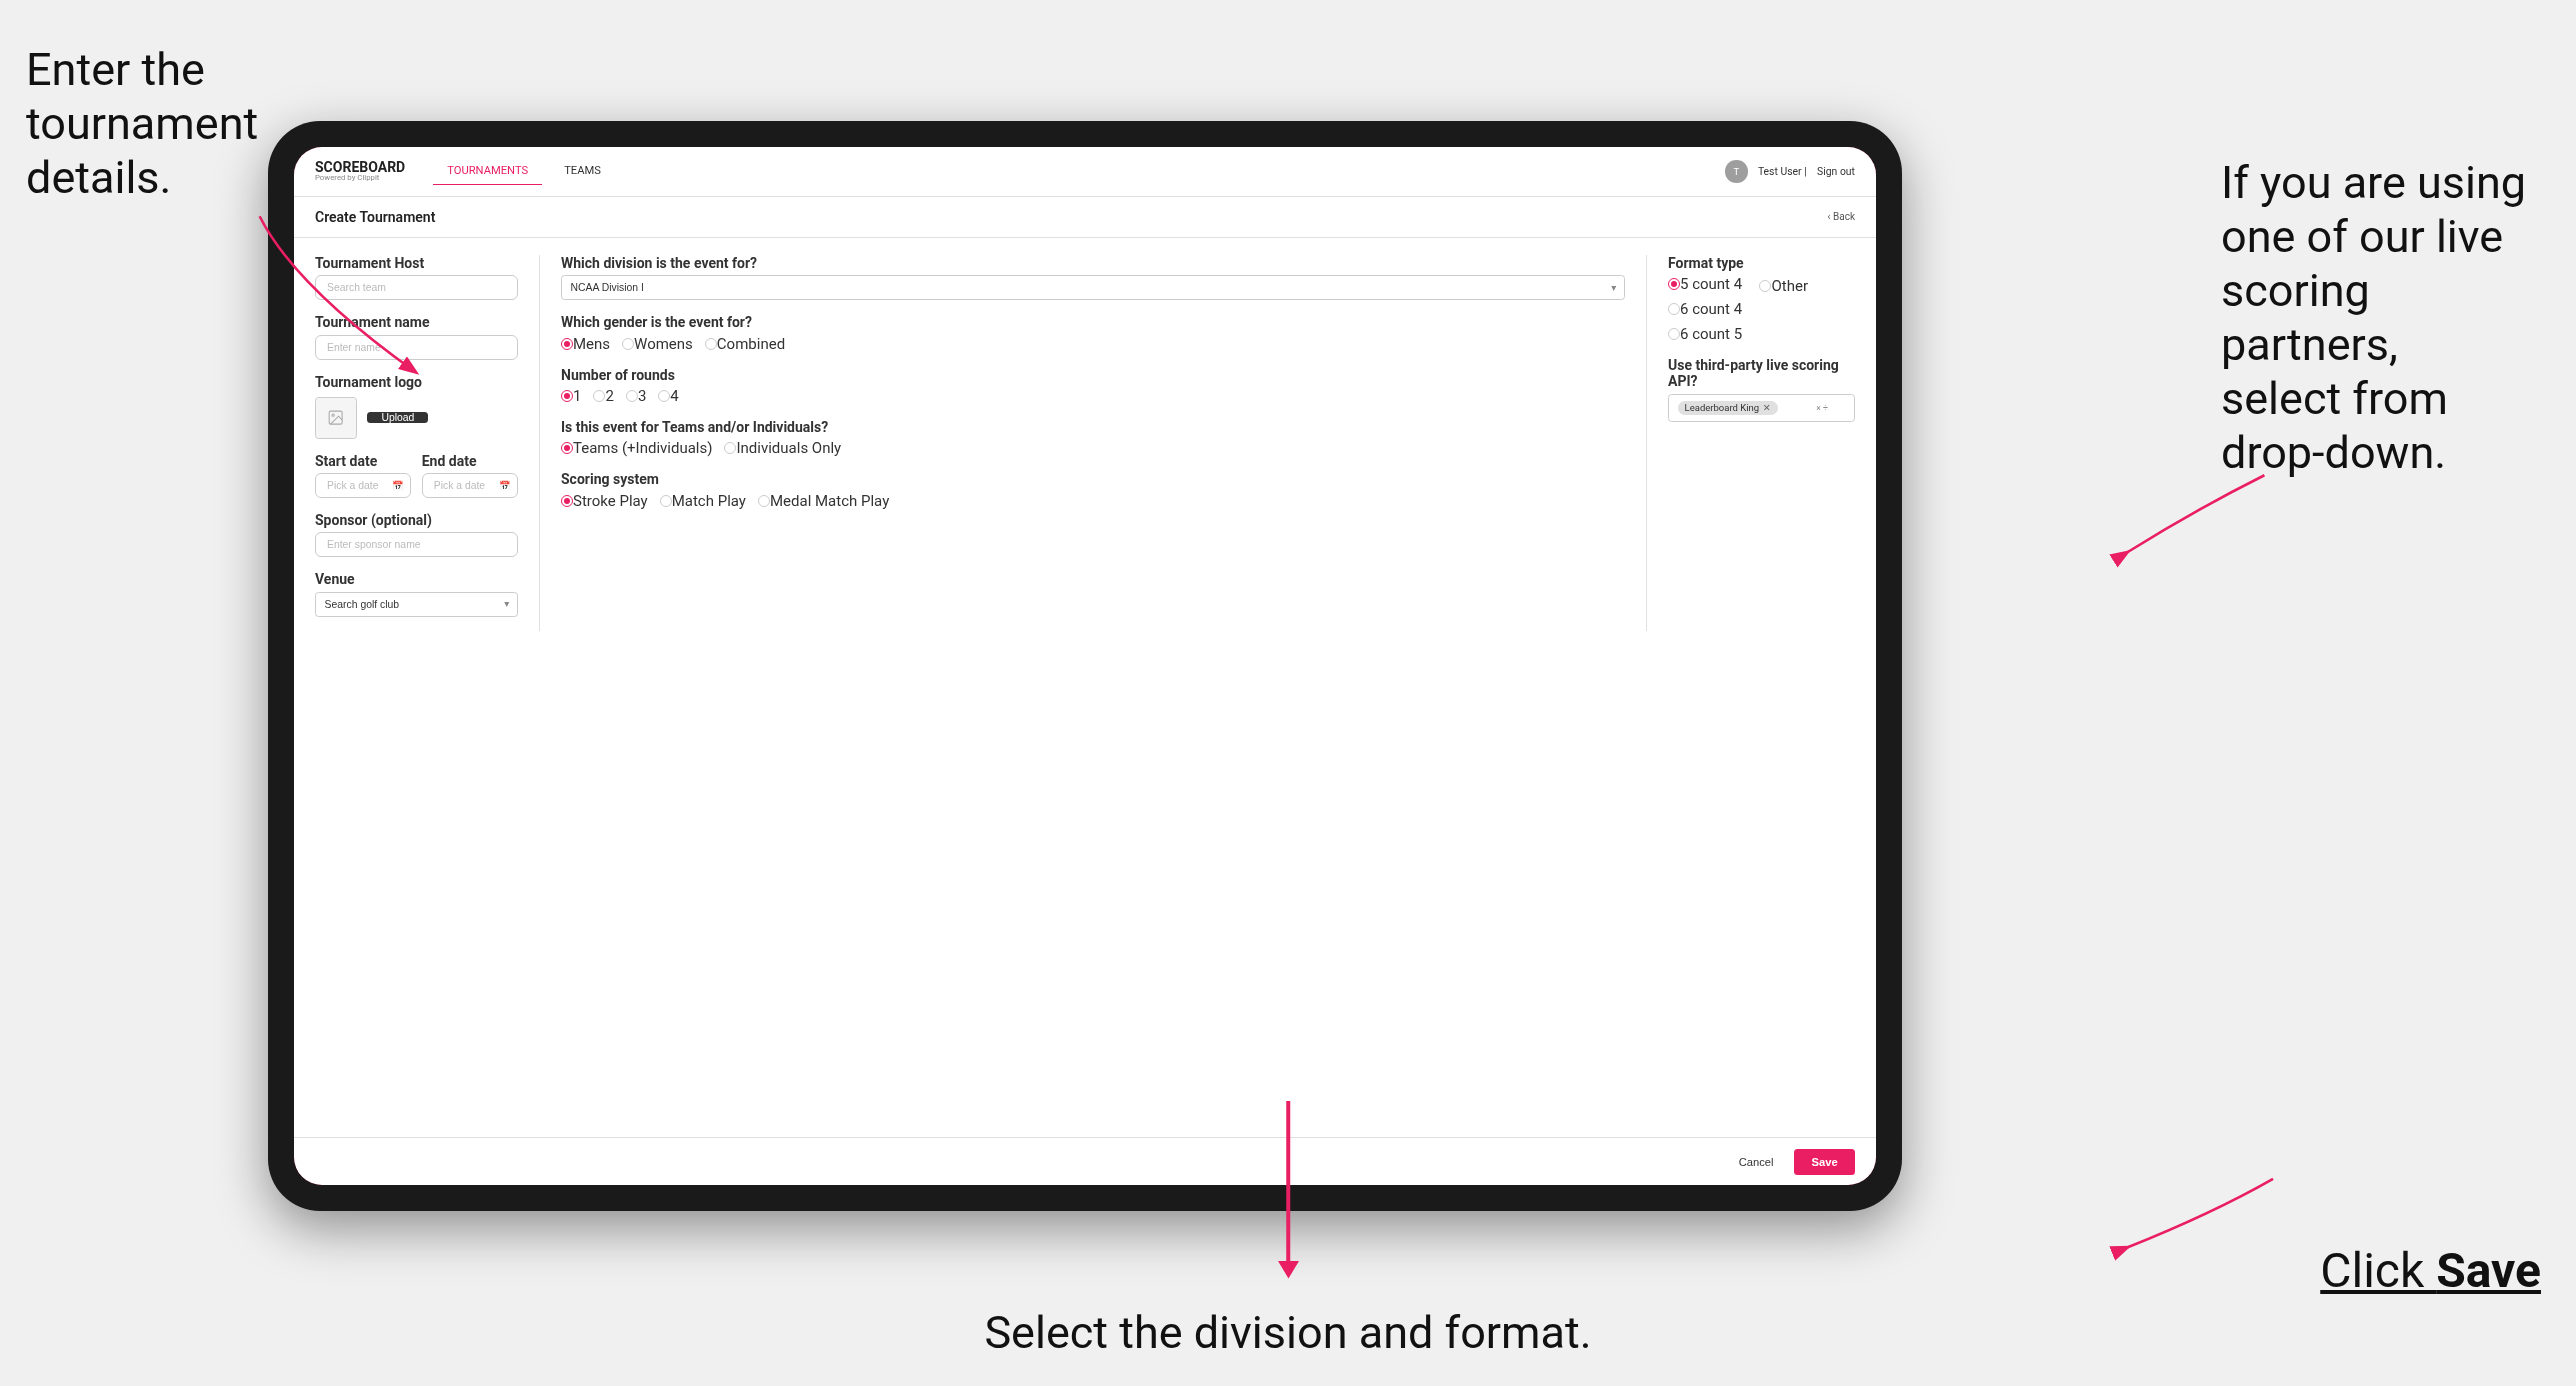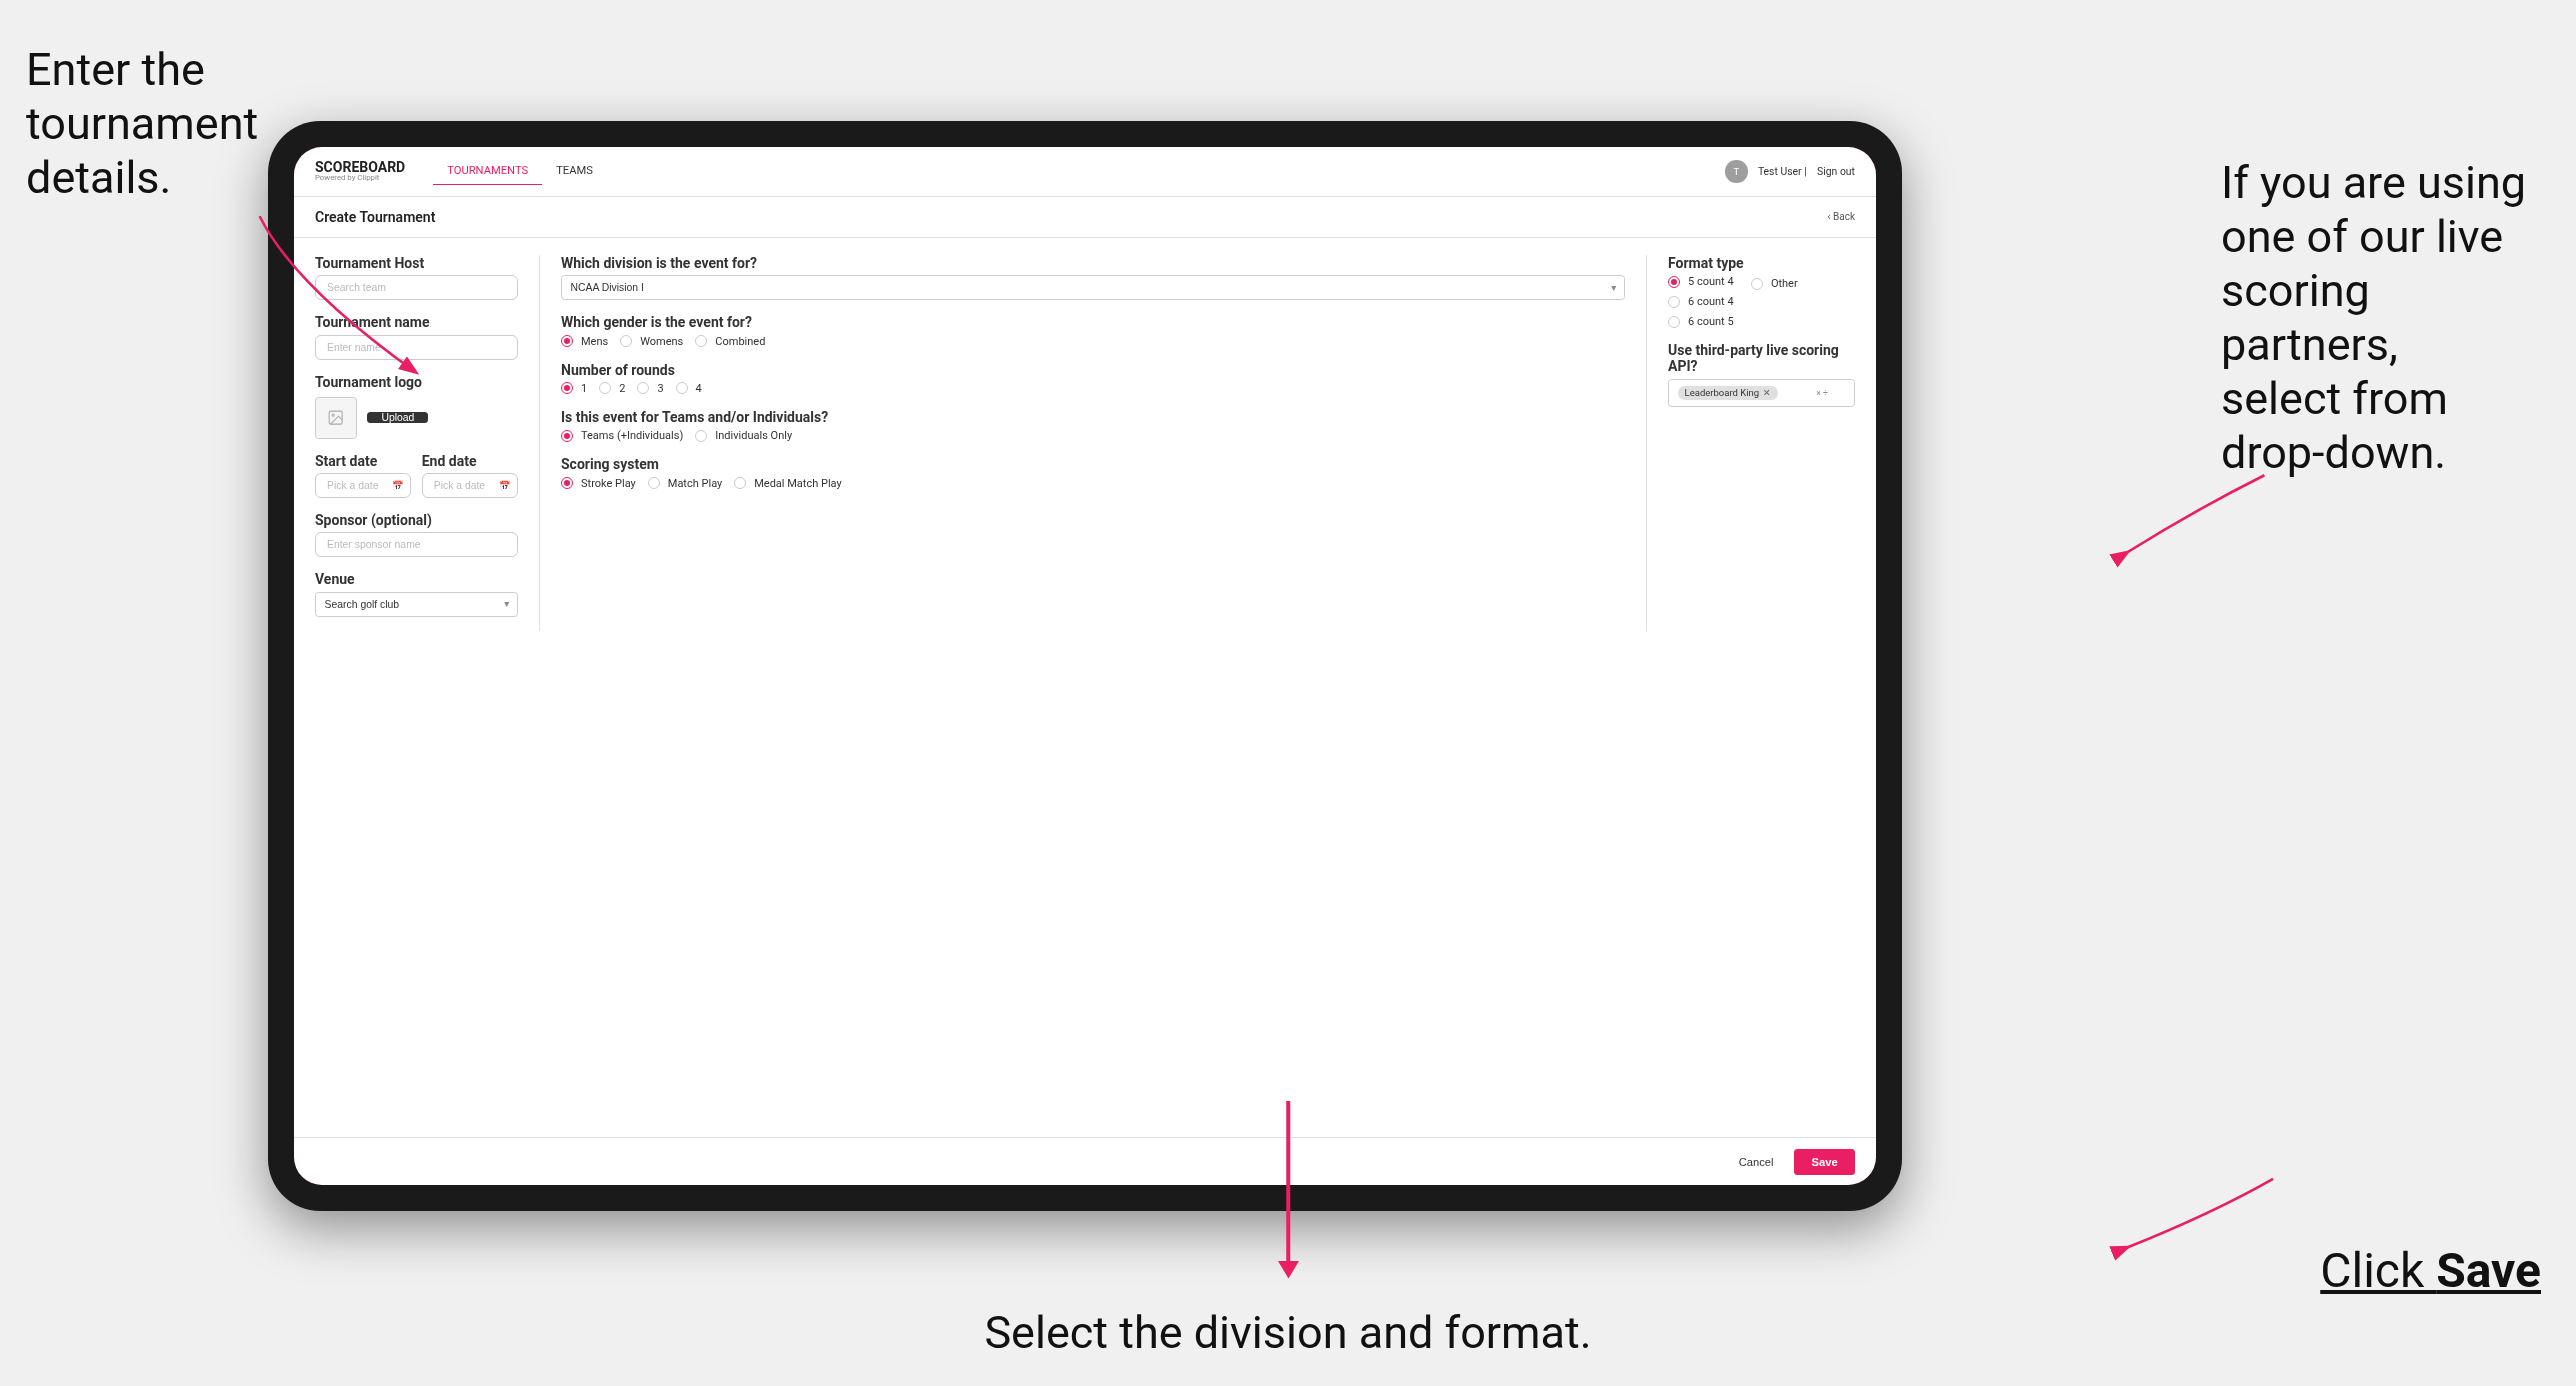--- a/index.html
+++ b/index.html
@@ -94,21 +94,21 @@
     }
 
     .brand-sub {
       font-size: 7.8px;
       color: #888;
       line-height: 1;
     }
 
     .nav-links {
       display: flex;
-      gap: 0;
+      gap: 8px;
     }
 
     .nav-link {
       font-size: 11.2px;
       color: #333;
       padding: 7px 14px;
       cursor: pointer;
       border-bottom: 1.7px solid transparent;
       text-decoration: none;
     }
@@ -316,22 +316,22 @@
     .radio-group {
       display: flex;
       gap: 12px;
       align-items: center;
       flex-wrap: wrap;
     }
 
     .radio-item {
       display: flex;
       align-items: center;
-      gap: 8px;
-      font-size: 11px;
+      gap: 0;
+      font-size: 15px;
       color: #333;
       cursor: pointer;
     }
 
     .radio-circle {
       width: 12px;
       height: 12px;
       border-radius: 50%;
       border: 1.7px solid #ccc;
       display: flex;

